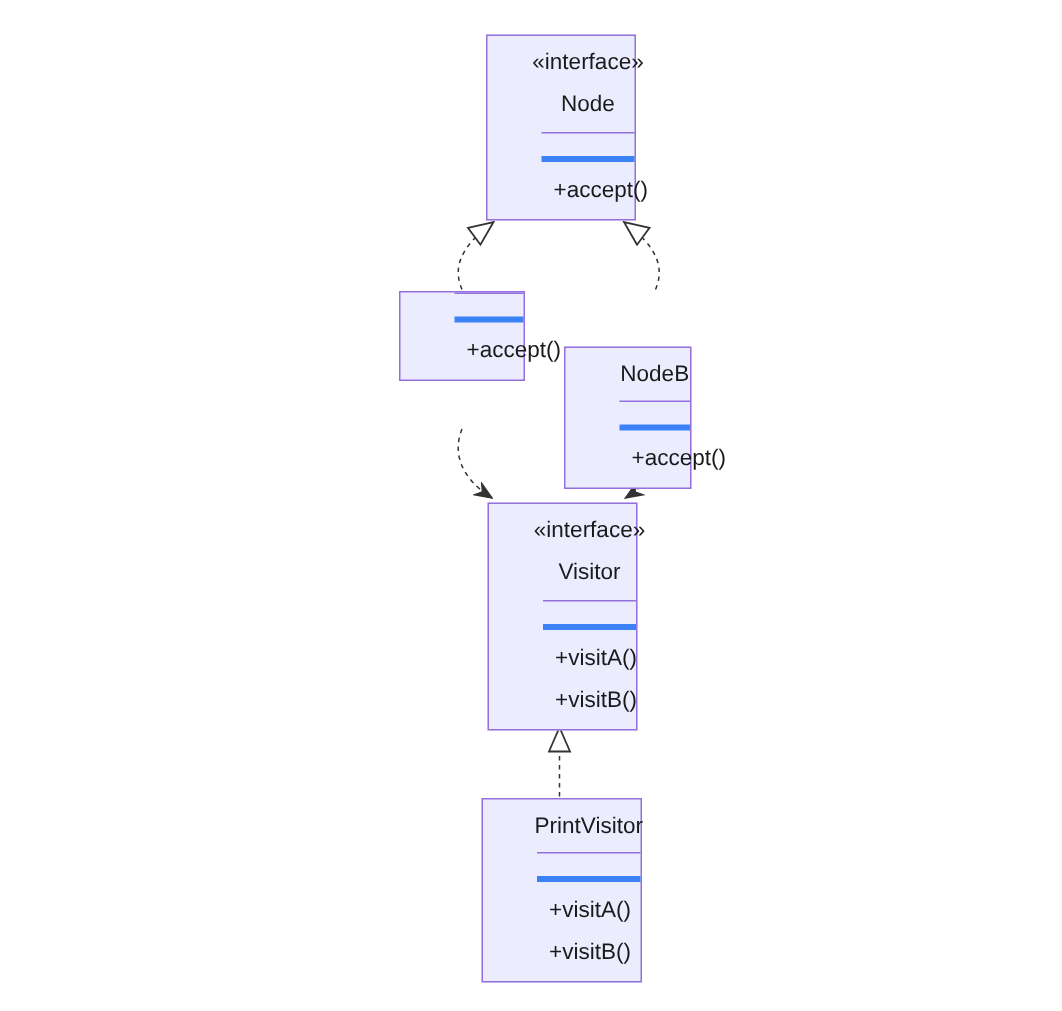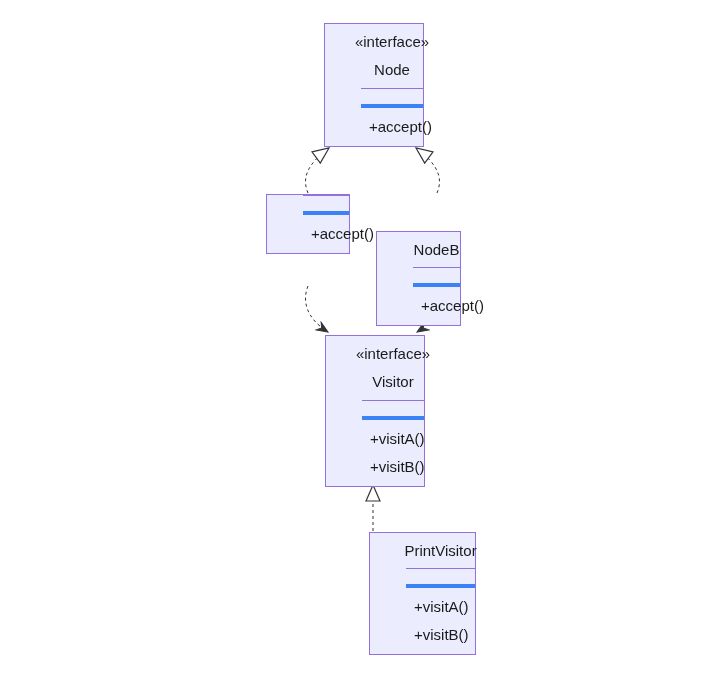--- a/index.html
+++ b/index.html
@@ -124,21 +124,21 @@
       <div class="stereotype">«interface»</div>
       <div class="cls-name">Visitor</div>
     </div>
     <div class="attrs"></div>
     <div class="methods">
       <div class="member">+visitA()</div>
       <div class="member">+visitB()</div>
     </div>
   </div>
 
-  <div class="uml-class" style="left:321px; top:532px; width:107px;margin-left:48px;">
+  <div class="uml-class" style="left:321px; top:532px; width:107px;">
     <div class="title title-short">
       <div class="cls-name">PrintVisitor</div>
     </div>
     <div class="attrs"></div>
     <div class="methods">
       <div class="member">+visitA()</div>
       <div class="member">+visitB()</div>
     </div>
   </div>
 

